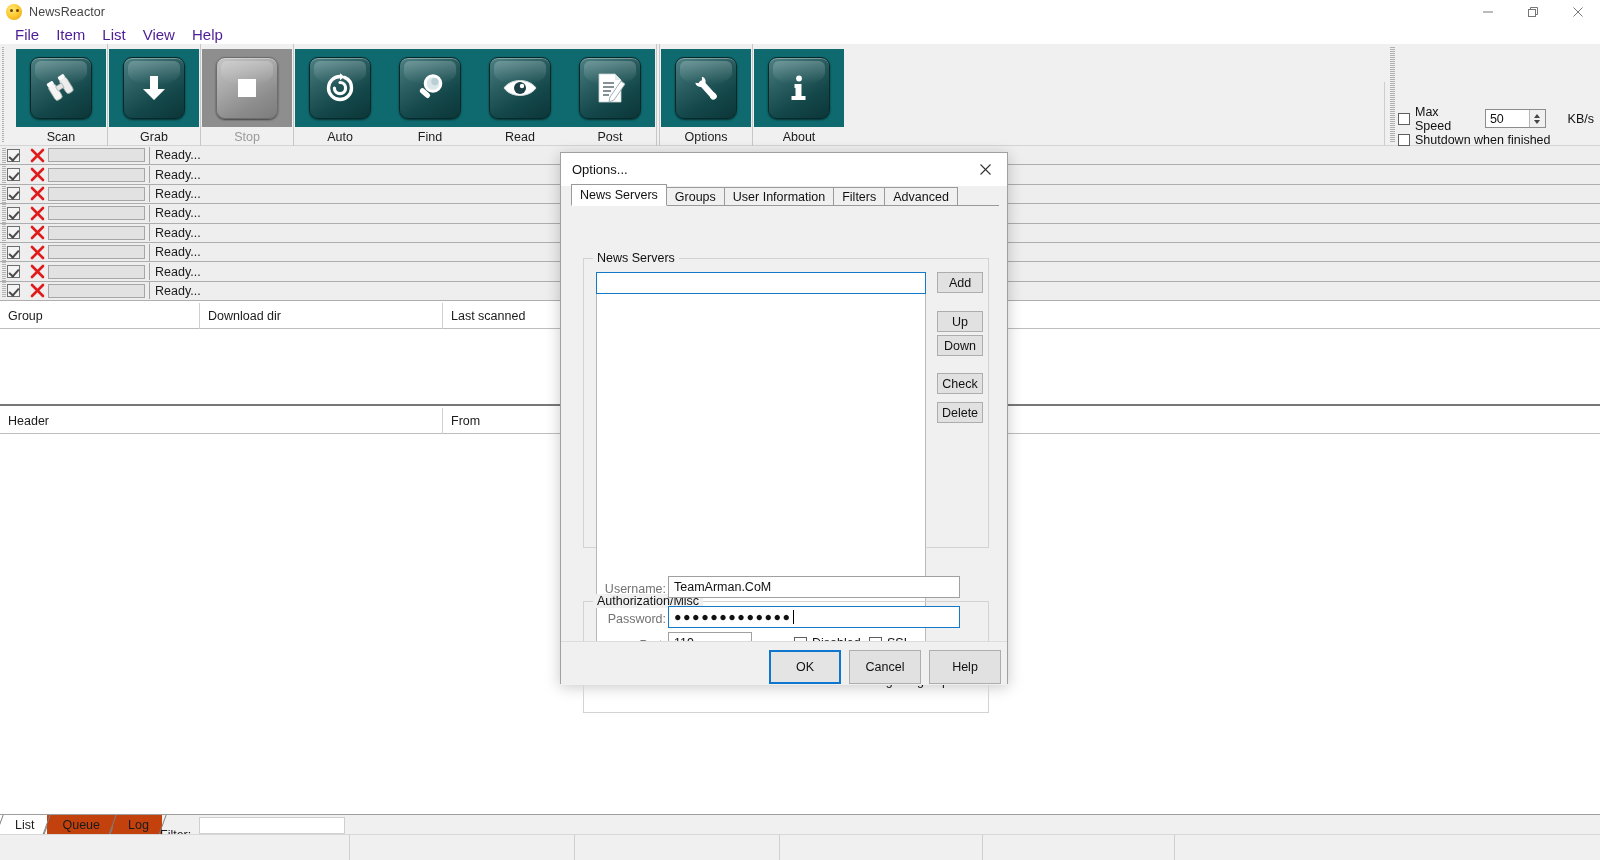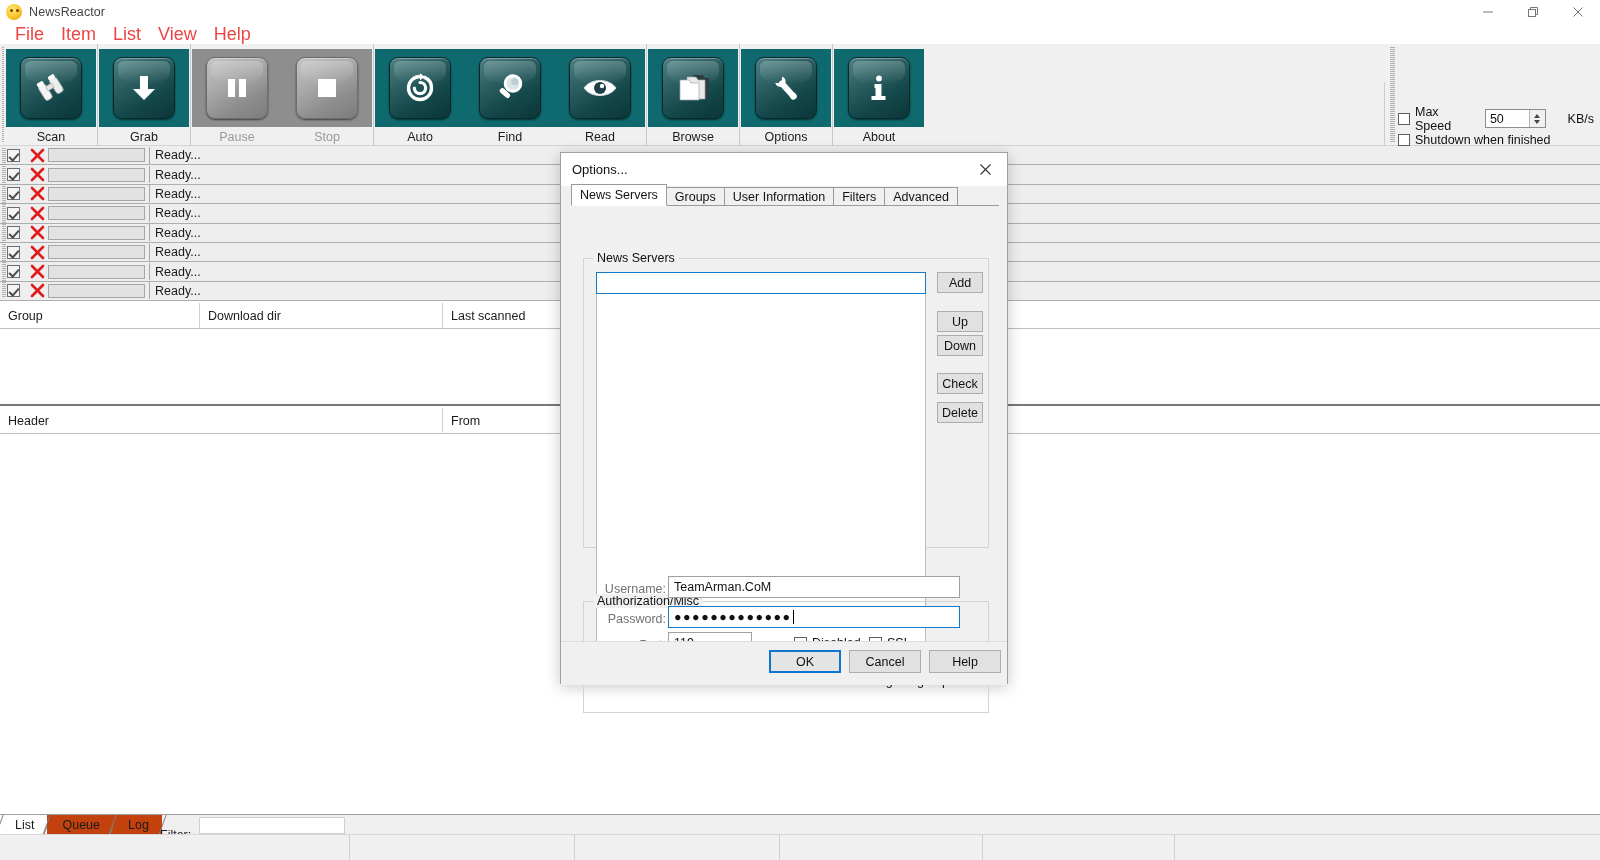--- a/index.html
+++ b/index.html
@@ -39,36 +39,36 @@
     color: #767676; font-size: 12px; line-height: 1;
   }
   .win-btn svg { display: block; }
 
   
   #menubar {
     position: absolute; top: 24px; left: 0; width: 1600px; height: 20px;
     background: #ffffff; display: flex; align-items: center; padding-left: 7px;
   }
   .menu-item {
-    font-size: 18px; color: #ef4444; padding: 1px 9px 1px 8px;
+    font-size: 15px; color: #4c1d95; padding: 1px 9px 1px 8px;
   }
 
   
   #toolbar {
     position: absolute; top: 44px; left: 0; width: 1600px; height: 102px;
     background: #f0f0f0;
     border-bottom: 1px solid #d4d4d4;
   }
   #tb-grip {
     position: absolute; left: 2px; top: 3px; width: 5px; height: 96px;
     background-image: repeating-linear-gradient(to bottom, #9a9a9a 0 1px, transparent 1px 2px);
     background-size: 2px 4px; background-repeat: repeat-y;
     opacity: .75;
   }
-  #tb-buttons { position: absolute; left: 6px; top: 0; display: flex; height: 102px; }
+  #tb-buttons { position: absolute; left: 16px; top: 0; display: flex; height: 102px; }
   .tb-cell {
     width: 90px; height: 102px; position: relative;
     display: flex; flex-direction: column; align-items: center;
     padding-top: 5px;
   }
   .tb-cell .tile {
     width: 90px; height: 78px;
     display: flex; align-items: center; justify-content: center;
     background: #0e6a6e;
   }
@@ -307,21 +307,21 @@
   .cb-inline span { font-size: 12.5px; color: #111; }
   .caret {
     display: inline-block; width: 1px; height: 14px; background: #000; margin-left: 1px;
   }
 
   #dlg-footer {
     position: absolute; left: 0; bottom: 0; width: 446px; height: 44px;
     border-top: 1px solid #dcdcdc; background: #f0f0f0;
   }
   .dlg-btn {
-    position: absolute; top: 8px; width: 72px; height: 23px;
+    position: absolute; top: 8px; width: 72px; height: 34px;
     background: #e1e1e1; border: 1px solid #adadad;
     font-size: 12.5px; color: #111;
     display: flex; align-items: center; justify-content: center;
   }
   .dlg-btn.default { border: 2px solid #0f76cf; background: #e4e4e4; }
 </style>
 </head>
 <body>
 
 <div id="titlebar">
@@ -383,31 +383,20 @@
           <div class="tb-btn">
         <svg width="34" height="34" viewBox="0 0 34 34">
           <path d="M13 5h8v13h7L17 29 6 18h7z" fill="#ffffff"></path>
         </svg>
       </div>
         </div>
       <div class="tb-label">Grab</div>
     </div>
     <div class="tb-sep"></div>
 
-    <div class="tb-cell disabled">
-      <div class="tile">
-          <div class="tb-btn">
-        <svg width="34" height="34" viewBox="0 0 34 34">
-          <rect x="8" y="8" width="7" height="18" fill="#ffffff"></rect>
-          <rect x="19" y="8" width="7" height="18" fill="#ffffff"></rect>
-        </svg>
-      </div>
-        </div>
-      <div class="tb-label">Pause</div>
-    </div>
 
     <div class="tb-cell disabled">
       <div class="tile">
           <div class="tb-btn">
         <svg width="34" height="34" viewBox="0 0 34 34">
           <rect x="8" y="8" width="18" height="18" fill="#ffffff"></rect>
         </svg>
       </div>
         </div>
       <div class="tb-label">Stop</div>
@@ -446,34 +435,40 @@
         <svg width="38" height="30" viewBox="0 0 38 30">
           <path d="M3 15 C10 5, 28 5, 35 15 C28 25, 10 25, 3 15z" fill="#ffffff" stroke="#cfd9d9" stroke-width="1"></path>
           <circle cx="19" cy="15" r="6" fill="#1b3f44"></circle>
           <circle cx="21" cy="13" r="2.2" fill="#ffffff"></circle>
         </svg>
       </div>
         </div>
       <div class="tb-label">Read</div>
     </div>
 
+    <div class="tb-cell">
+      <div class="tile">
+          <div class="tb-btn">
+        <svg width="36" height="36" viewBox="0 0 36 36">
+          <path d="M7 4h16l6 6v22H7z" fill="#ffffff" stroke="#c8d2d2" stroke-width=".8"></path>
+          <path d="M23 4v6h6" fill="#e2e8e8"></path>
+          <g stroke="#5b6e72" stroke-width="1.3">
+            <line x1="11" y1="13" x2="22" y2="13"></line>
+            <line x1="11" y1="17" x2="22" y2="17"></line>
+            <line x1="11" y1="21" x2="19" y2="21"></line>
+            <line x1="11" y1="25" x2="17" y2="25"></line>
+          </g>
+          <path d="M18 27 L29 11 l4 3 L22 30 l-5 2z" fill="#ffffff" stroke="#9fb0b3" stroke-width="1"></path>
+        </svg>
+      </div>
+        </div>
+      <div class="tb-label">Post</div>
+    </div>
     <div class="tb-sep"></div>
 
-    <div class="tb-cell">
-      <div class="tile">
-          <div class="tb-btn">
-        <svg width="36" height="32" viewBox="0 0 36 32">
-          <path d="M18 3h10l2 3h4v20H18z" fill="#2f3c3f"></path>
-          <path d="M12 5h9l2 3h7v19H12z" fill="#e9e9e9" stroke="#9aa6a6" stroke-width=".7"></path>
-          <path d="M5 8h9l2 3h8v17H5z" fill="#ffffff" stroke="#9aa6a6" stroke-width=".7"></path>
-        </svg>
-      </div>
-        </div>
-      <div class="tb-label">Browse</div>
-    </div>
     <div class="tb-sep"></div>
 
     <div class="tb-cell">
       <div class="tile">
           <div class="tb-btn">
         <svg width="34" height="34" viewBox="0 0 34 34">
           <g transform="rotate(-42 17 17)">
             <rect x="14" y="8" width="6" height="20" rx="2.6" fill="#ffffff"></rect>
             <path d="M12.5 6 a5.2 5.2 0 1 0 9 0 l-3 3.2 h-3z" fill="#ffffff"></path>
             <circle cx="17" cy="28" r="3.4" fill="#ffffff"></circle>

